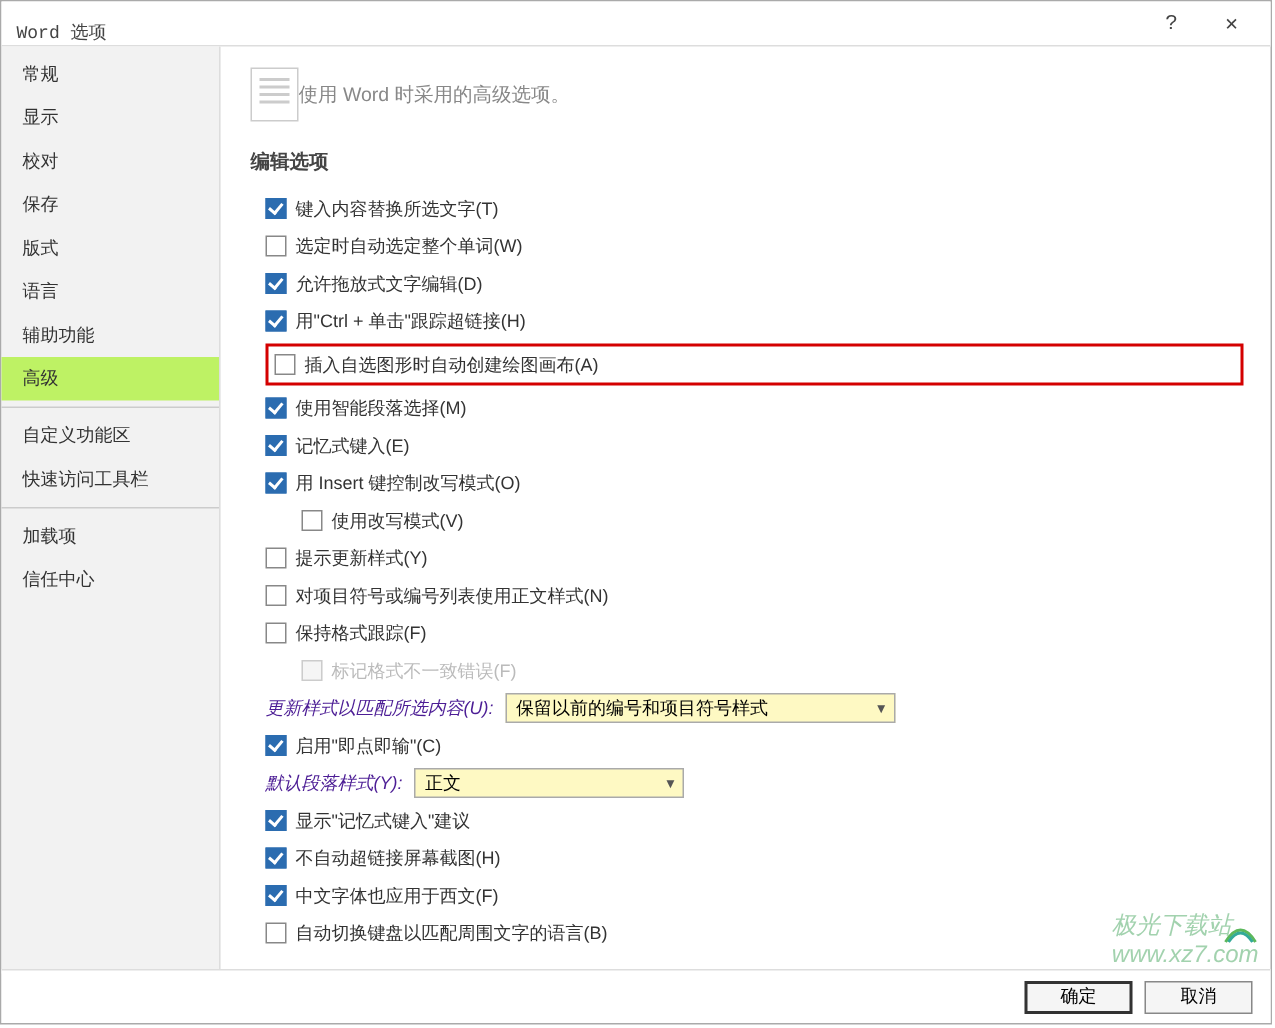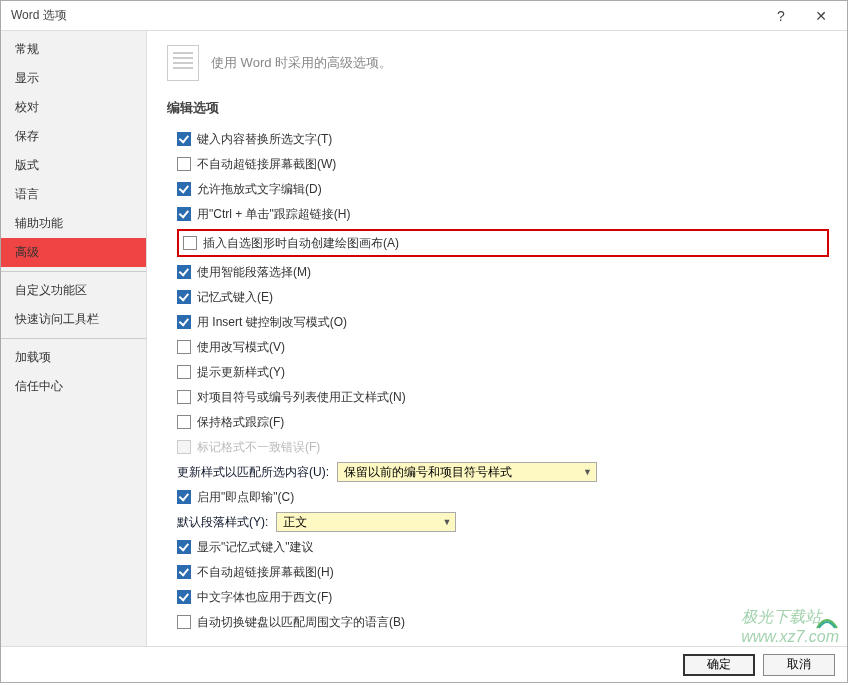--- a/index.html
+++ b/index.html
@@ -15,24 +15,25 @@
     .dialog {
       border: 1px solid #aaa;
       width: 848px;
       height: 683px;
       position: relative;
       background: #fff;
     }
     .titlebar {
       height: 30px;
       display: flex;
-      align-items: center;
+      align-items: flex-end;
       padding: 0 6px 0 10px;
       background: #fff;
       border-bottom: 1px solid #ddd;
+      font-family: Liberation Mono, monospace;
     }
     .titlebar .title {
       flex: 1;
       font-size: 12px;
       color: #444;
     }
     .titlebar .btn {
       width: 40px;
       height: 28px;
       display: flex;
@@ -54,32 +55,31 @@
     .side-item {
       padding: 6px 14px;
       color: #333;
       cursor: pointer;
     }
     .side-sep {
       border-top: 1px solid #ccc;
       margin: 4px 0;
     }
     .side-item.selected {
-      background: #ef4444;
+      background: #bef264;
     }
     .main {
       flex: 1;
       padding: 14px 18px 10px 20px;
       overflow: hidden;
       position: relative;
     }
     .header-row {
       display: flex;
       align-items: center;
-      gap: 12px;
       margin-bottom: 18px;
     }
     .doc-icon {
       width: 32px;
       height: 36px;
       border: 1px solid #ccc;
       position: relative;
       background: #fff;
     }
     .doc-icon::before {
@@ -102,20 +102,21 @@
     .options {
       padding-left: 10px;
     }
     .opt-row {
       display: flex;
       align-items: center;
       margin: 5px 0;
       min-height: 20px;
     }
     .opt-indent {
+      margin-left: 24px;
     }
     .chk {
       width: 14px;
       height: 14px;
       border: 1px solid #888;
       margin-right: 6px;
       display: inline-flex;
       align-items: center;
       justify-content: center;
       flex-shrink: 0;
@@ -148,21 +149,22 @@
       padding: 2px 4px;
       margin: 2px 0;
     }
     .field-row {
       display: flex;
       align-items: center;
       margin: 5px 0;
       gap: 8px;
     }
     .field-label {
-      color: #0f172a;
+      color: #4c1d95;
+      font-style: italic;
     }
     .combo {
       display: flex;
       align-items: center;
       border: 1px solid #aaa;
       height: 20px;
       padding: 0 4px 0 6px;
       min-width: 150px;
       justify-content: space-between;
       background: #fef9c3;
@@ -251,21 +253,21 @@
 
       <div class="section-title">编辑选项</div>
 
       <div class="options">
         <div class="opt-row">
             <span class="chk checked"></span>
             <span class="opt-label">键入内容替换所选文字(T)</span>
           </div>
         <div class="opt-row">
             <span class="chk"></span>
-            <span class="opt-label">不自动超链接屏幕截图(W)</span>
+            <span class="opt-label">选定时自动选定整个单词(W)</span>
           </div>
         <div class="opt-row">
             <span class="chk checked"></span>
             <span class="opt-label">允许拖放式文字编辑(D)</span>
           </div>
         <div class="opt-row">
             <span class="chk checked"></span>
             <span class="opt-label">用"Ctrl + 单击"跟踪超链接(H)</span>
           </div>
 

